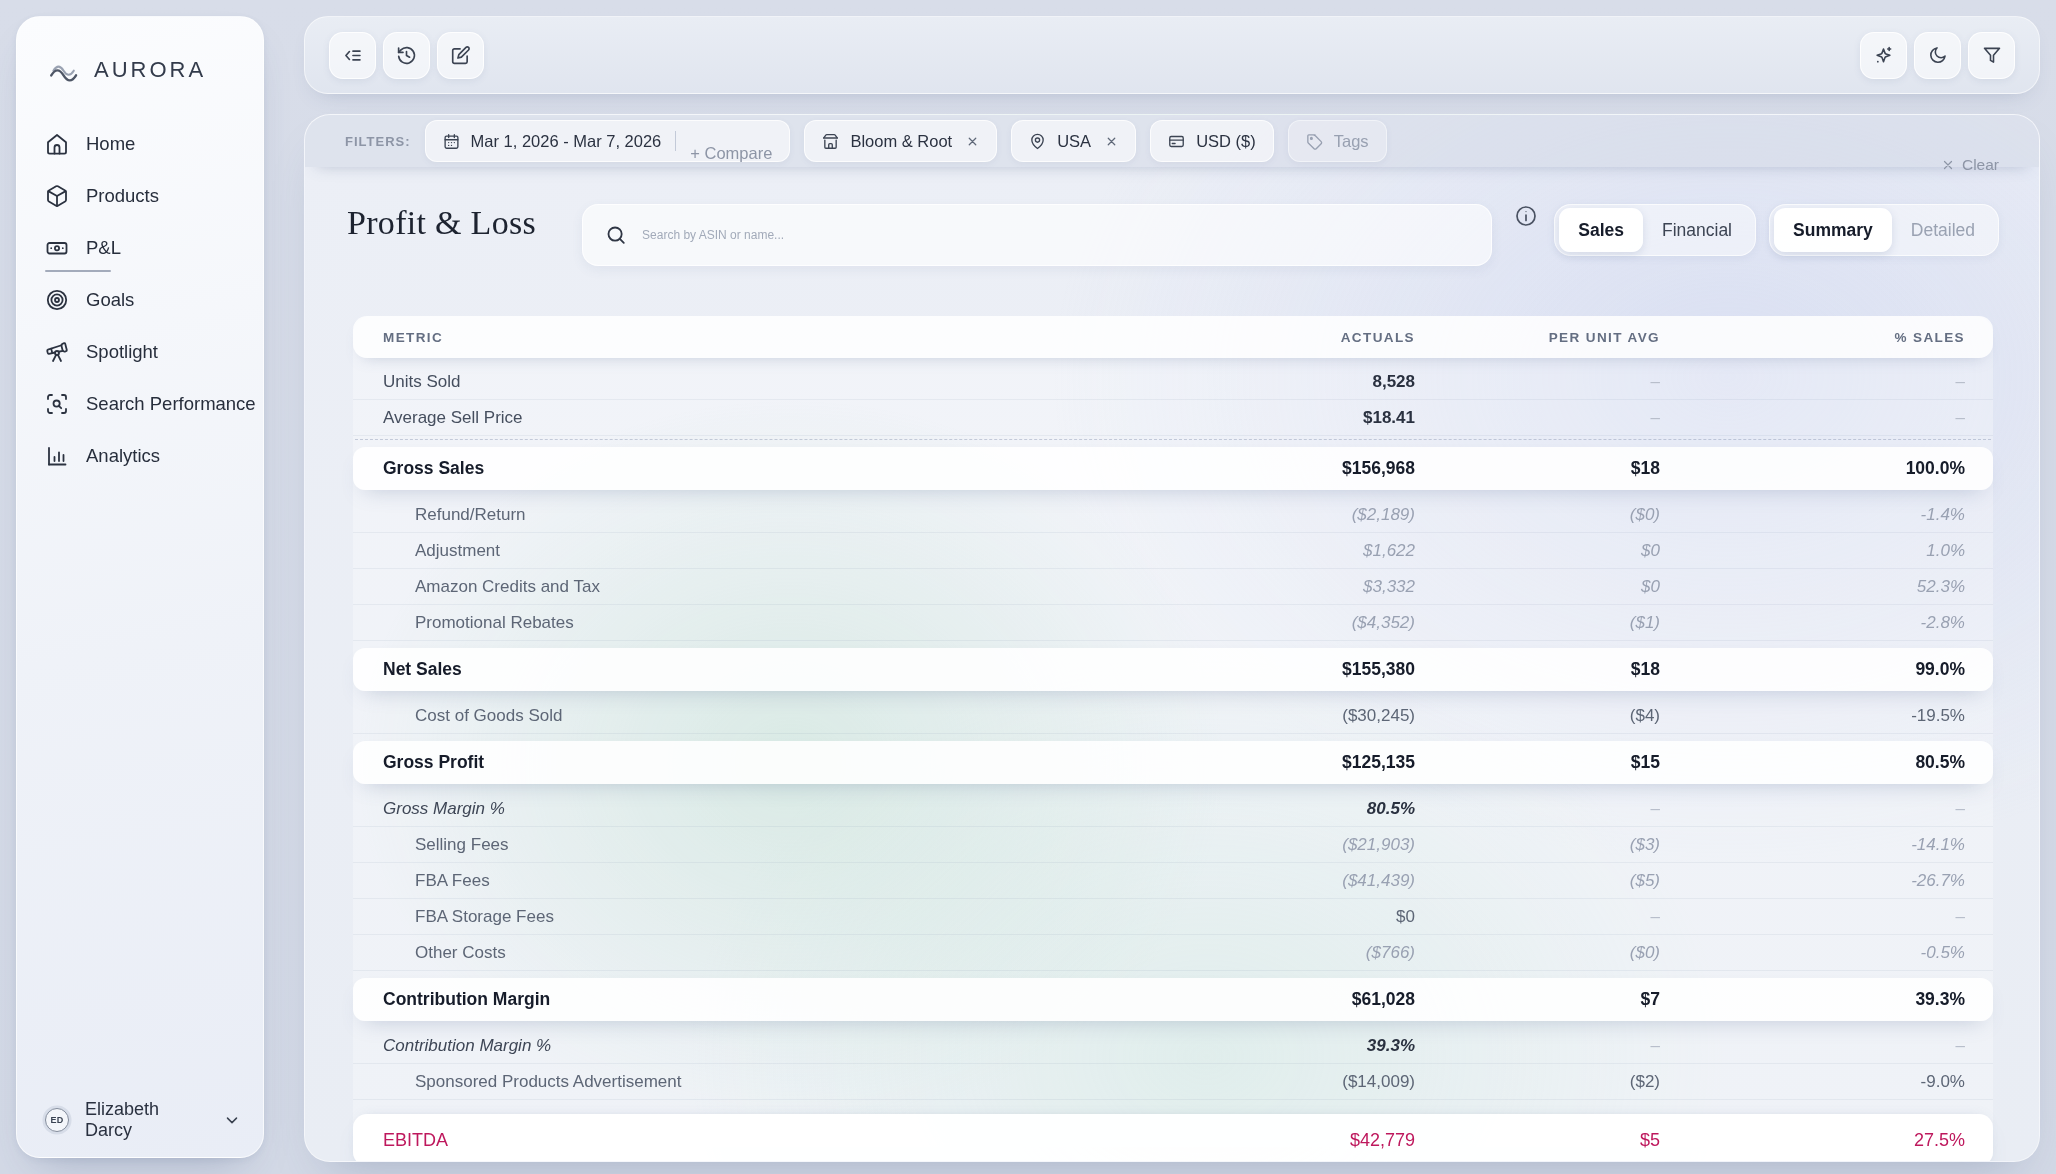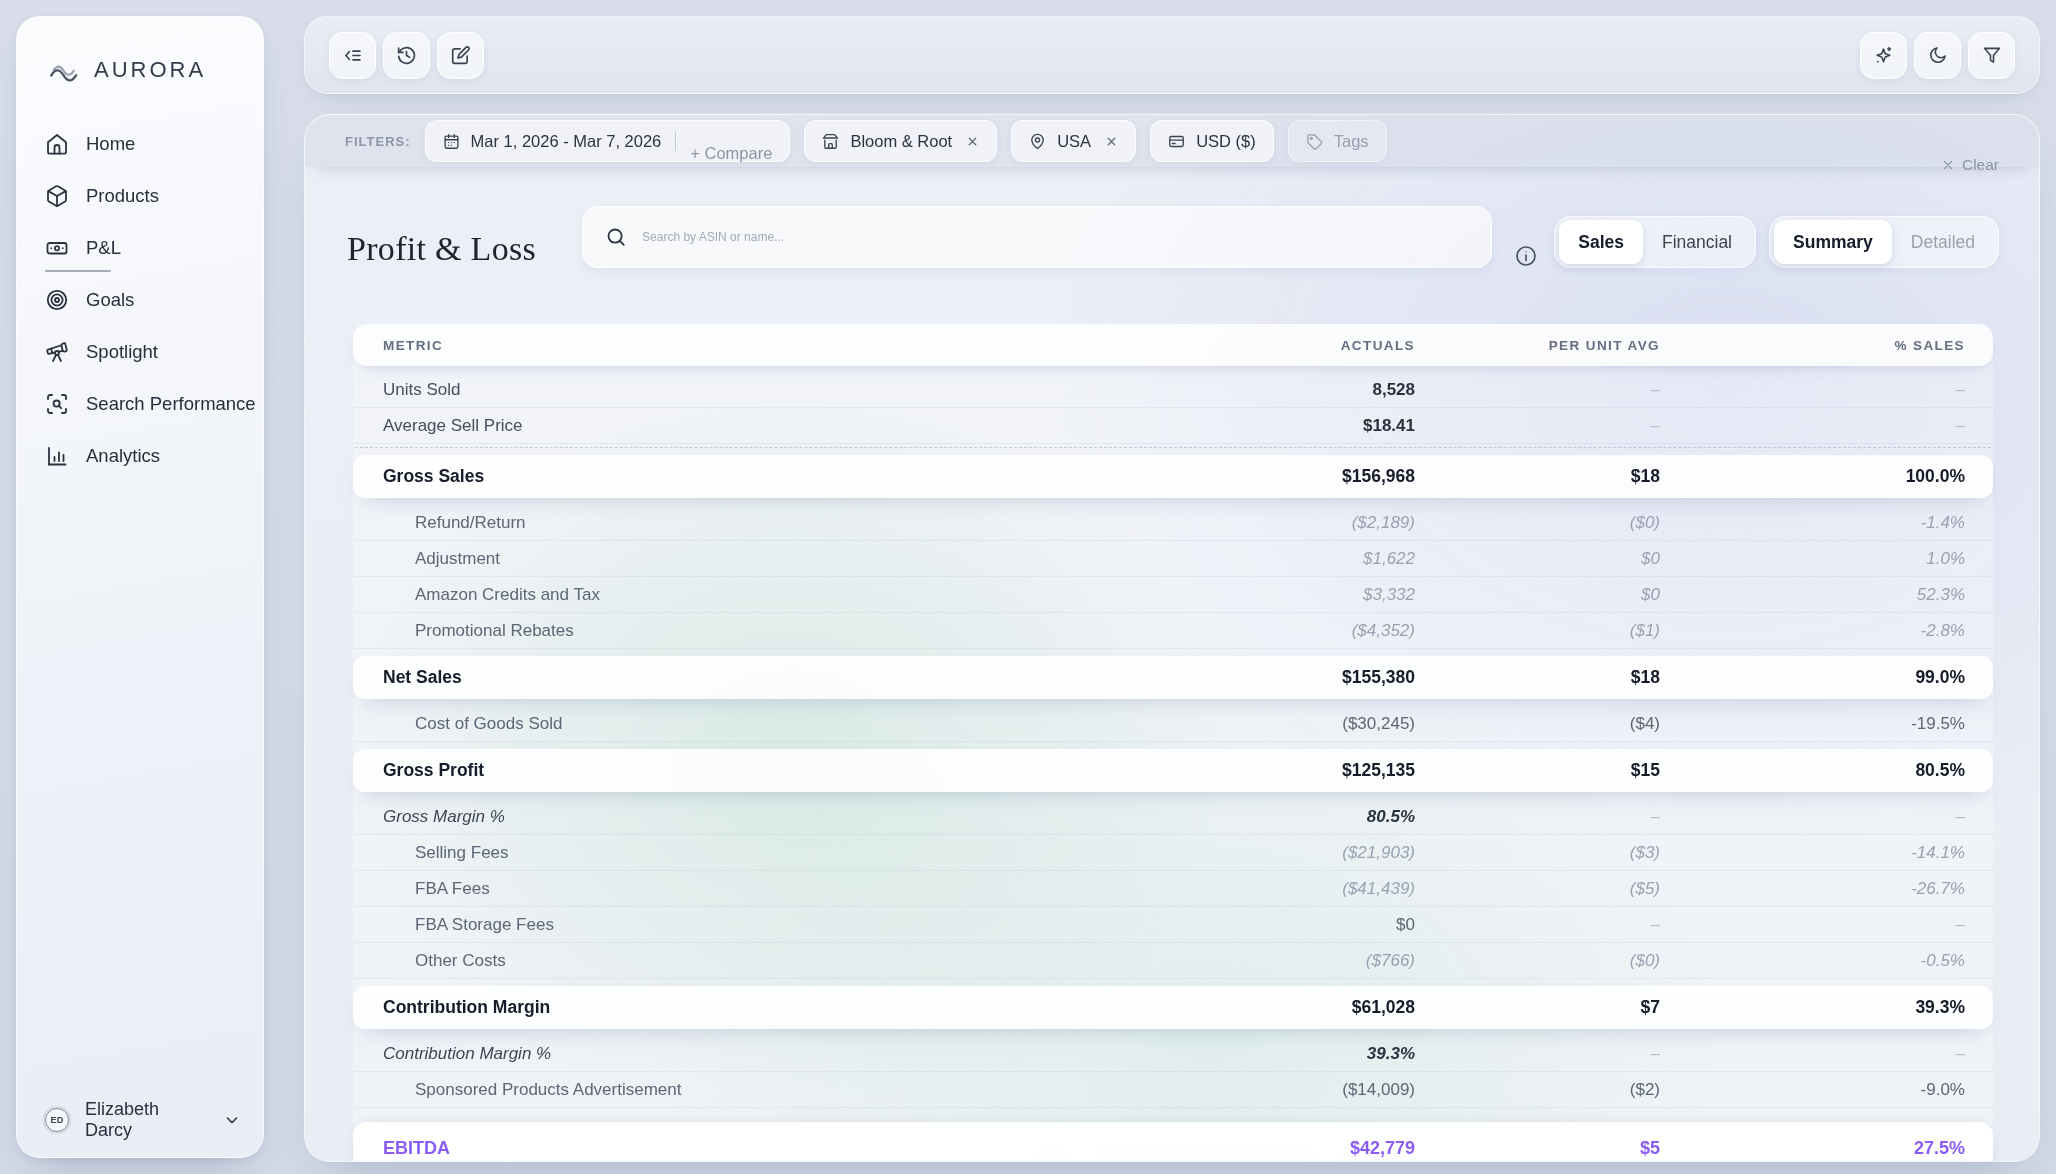--- a/index.html
+++ b/index.html
@@ -101,21 +101,21 @@
   .pill.ghost { background:rgba(255,255,255,.26); border-color:rgba(255,255,255,.45); }
   .pill.ghost .plabel, .pill.ghost .picon { color:#98a0b1; }
   .clear-btn {
     margin-left:auto; display:flex; align-items:center; gap:7px; cursor:pointer;
     font-size:15.5px; color:#8d95a6; font-weight:500;margin-top:48px;
   }
 
   
   .title-row {
     position:absolute; top:89px; left:42px; right:40px; height:64px;
-    display:flex; align-items:flex-end;
+    display:flex; align-items:flex-start;
   }
   .page-title {
     font-family:"Liberation Serif", serif; font-weight:400;
     font-size:34px; color:#1d2330; letter-spacing:.3px;
     margin-right:46px; white-space:nowrap;
   }
   .search-box {
     flex:1; height:62px; border-radius:16px;
     background:rgba(255,255,255,.6); border:1px solid rgba(255,255,255,.8);
     box-shadow:0 4px 12px rgba(80,100,140,.08);
@@ -139,21 +139,21 @@
     display:flex; align-items:center; font-size:17.5px; font-weight:500; color:#3c4453;
   }
   .seg.active {
     background:rgba(255,255,255,.95); font-weight:700; color:#161c2a;
     box-shadow:0 3px 9px rgba(80,100,140,.16);
   }
   .seg.dim { color:#9aa2b2; }
 
   
   .table-wrap {
-    position:absolute; left:48px; top:209px; width:1640px; bottom:14px;
+    position:absolute; left:48px; top:201px; width:1640px; bottom:14px;
     border-radius:18px; background:rgba(255,255,255,.30);
     padding:0 0 10px 0;
   }
   .thead, .trow {
     display:grid;
     grid-template-columns:1fr 190px 245px 305px;
     align-items:center; padding-right:28px;
   }
   .thead {
     height:42px; border-radius:14px;
@@ -185,21 +185,21 @@
   .t-sub-italic .c-label { color:#5d6676; font-weight:500; }
   .t-sub-italic .cell:not(.c-label) { font-style:italic; color:#99a1b2; }
 
   .t-percent .c-label { font-style:italic; font-weight:500; color:#3e4656; }
   .t-percent .cell:not(.c-label) { font-style:italic; font-weight:700; color:#2a3140; }
 
   .t-footer {
     height:52px; margin-top:14px; border-radius:14px;
     background:rgba(255,255,255,.96);
     box-shadow:0 -4px 14px -8px rgba(90,110,150,.2), 0 12px 26px -14px rgba(90,110,150,.4);
-    font-weight:700; font-size:18px; color:#8b5cf6;
+    font-weight:400; font-size:18px; color:#be185d;
   }
 
   .cell.dash { color:#b6bdca !important; font-style:normal !important; font-weight:400 !important; }
   .dotted-sep { border-top:1.5px dashed rgba(120,135,165,.38); margin:3px 2px; }
 </style>
 </head>
 <body>
 
 <div class="sidebar">
   <div class="logo-row">

